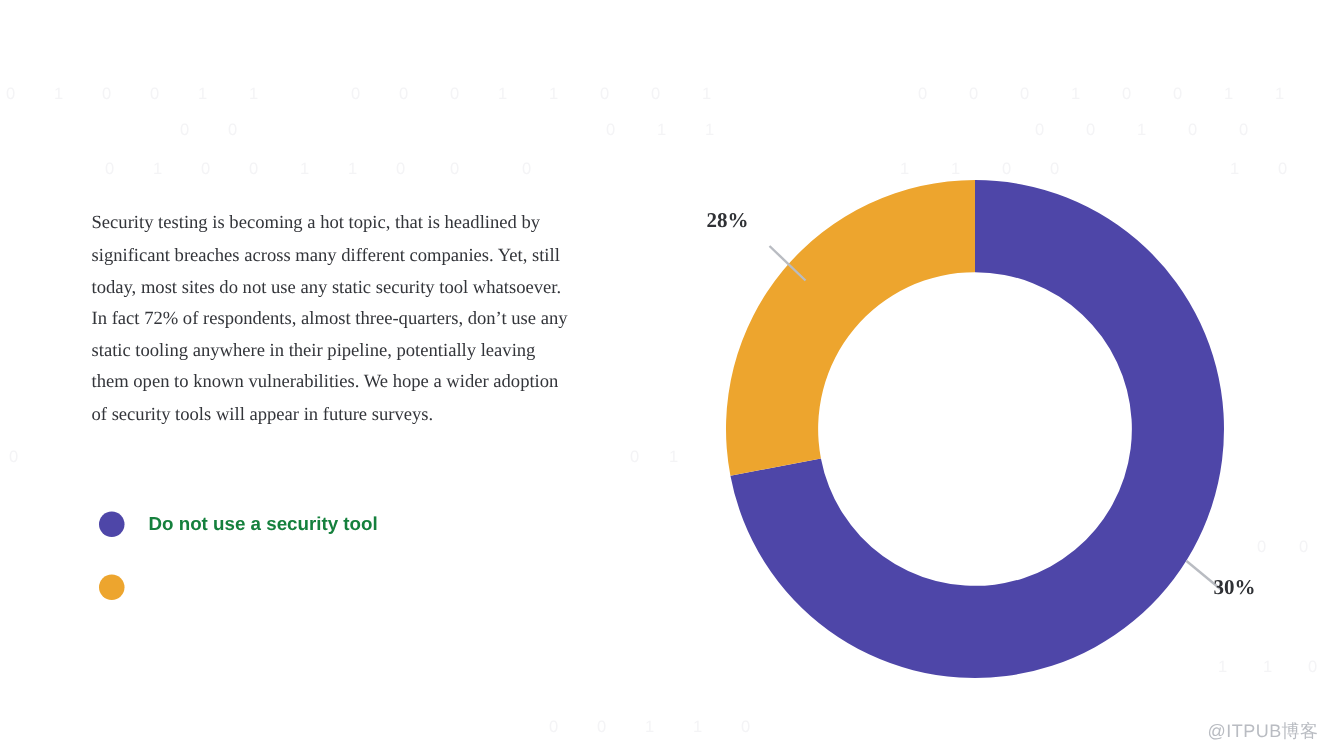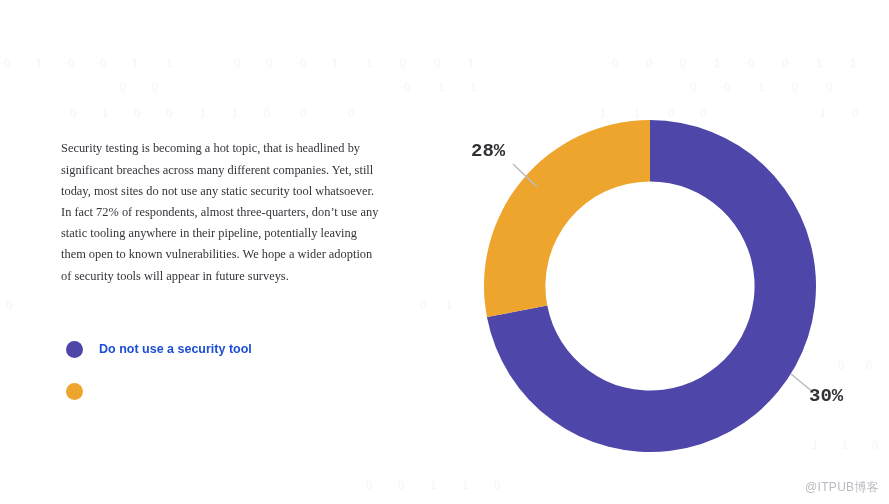--- a/index.html
+++ b/index.html
@@ -83,43 +83,43 @@
     width: 17px;
     height: 17px;
     border-radius: 50%;
     flex: 0 0 auto;
   }
   .legend-label {
     margin-left: 16px;
     font-family: "Liberation Sans", sans-serif;
     font-size: 12.5px;
     font-weight: bold;
-    color: #1d4ed8;
+    color: #15803d;
     white-space: nowrap;
   }
 
   #donut-wrap {
     position: absolute;
     left: 404px;
     top: 92px;
     width: 485px;
     height: 400px;
     z-index: 2;
   }
   #donut-svg {
     position: absolute;
     left: 0; top: 0;
     width: 485px;
     height: 400px;
   }
 
   .pct-label {
     position: absolute;
-    font-family: Liberation Mono, monospace;
-    font-size: 19px;
+    font-family: Liberation Serif, serif;
+    font-size: 14px;
     font-weight: bold;
     color: #2f3135;
     white-space: nowrap;
     z-index: 4;
   }
   #pct-label-orange {
     left: 471px;
     top: 140px;
   }
   #pct-label-purple {

